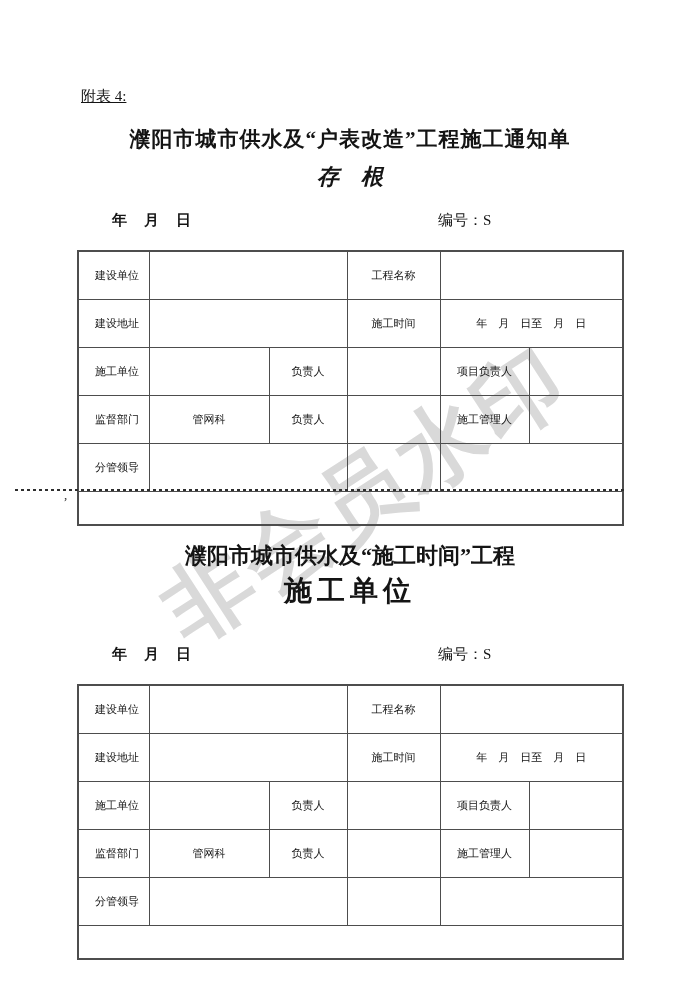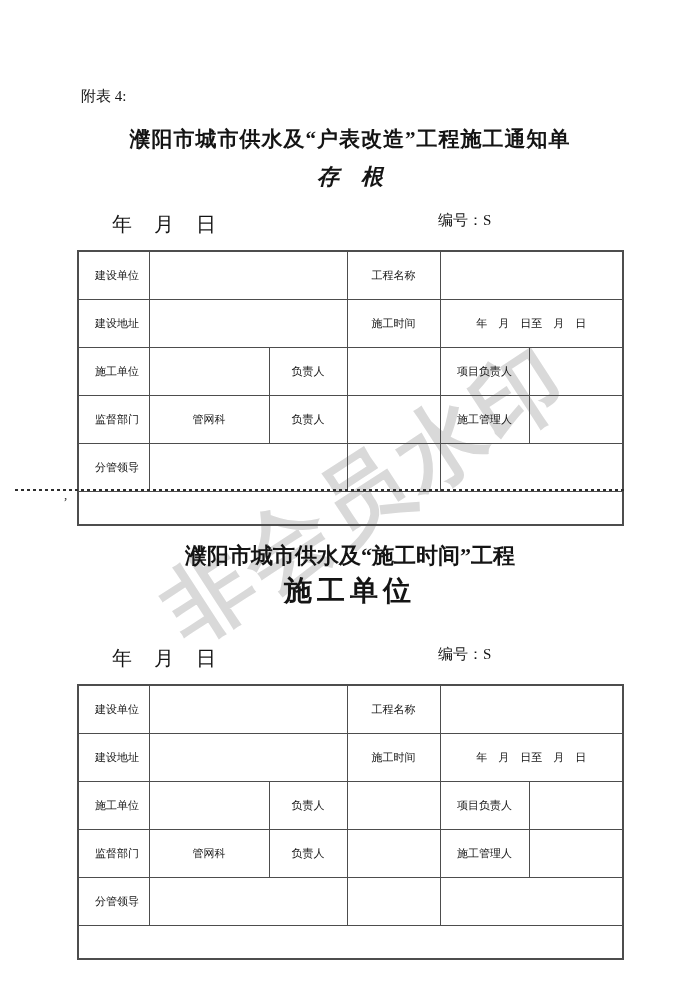--- a/index.html
+++ b/index.html
@@ -14,24 +14,24 @@
   
   #watermark {
     position:absolute; left:365px; top:495px;
     transform:translate(-50%,-50%) rotate(-33deg);
     font-family:"Liberation Sans","DejaVu Sans",sans-serif;
     font-weight:700; font-size:88px; letter-spacing:4px;
     color:#d9d9d9; white-space:nowrap; z-index:0; user-select:none;
   }
   .layer { position:absolute; inset:0; z-index:1; }
 
-  .attach-label { left:81px; top:87px; font-size:15px; }
+  .attach-label { left:81px; top:87px; font-size:15px;text-decoration:underline; }
   .title-main   { top:125px; font-size:21px; font-weight:bold; letter-spacing:1px; }
   .title-stub   { top:162px; font-size:22px; font-weight:bold;font-style:italic; }
-  .date-line    { left:112px; font-size:20px; letter-spacing:1px; }
+  .date-line    { left:112px; font-size:15px; letter-spacing:1px;font-weight:bold; }
   .serial       { left:438px; font-size:15px; }
   .row1-y { top:211px; }
   .row2-y { top:645px; }
 
   .dash-sep {
     left:15px; top:489px; width:612px; height:2px;
     background:repeating-linear-gradient(to right,#2e2e2e 0 3px,transparent 3px 6px);
   }
   .sep-mark { left:64px; top:487px; font-size:13px; color:#2e2e2e; }
 

